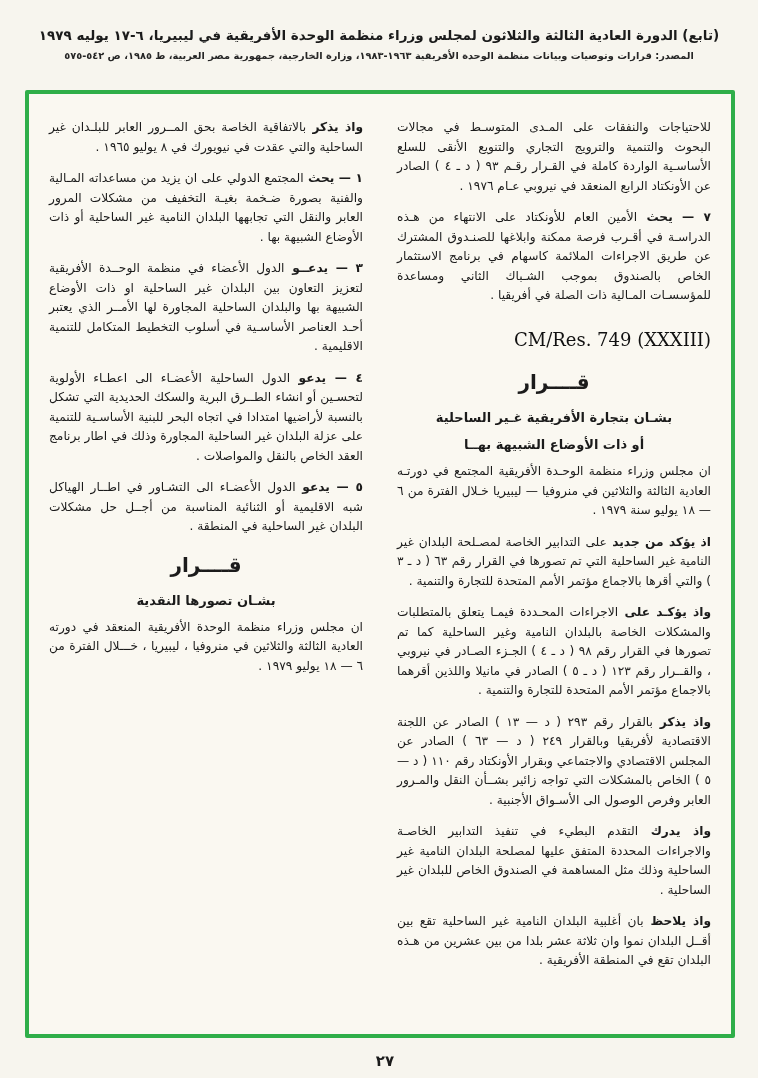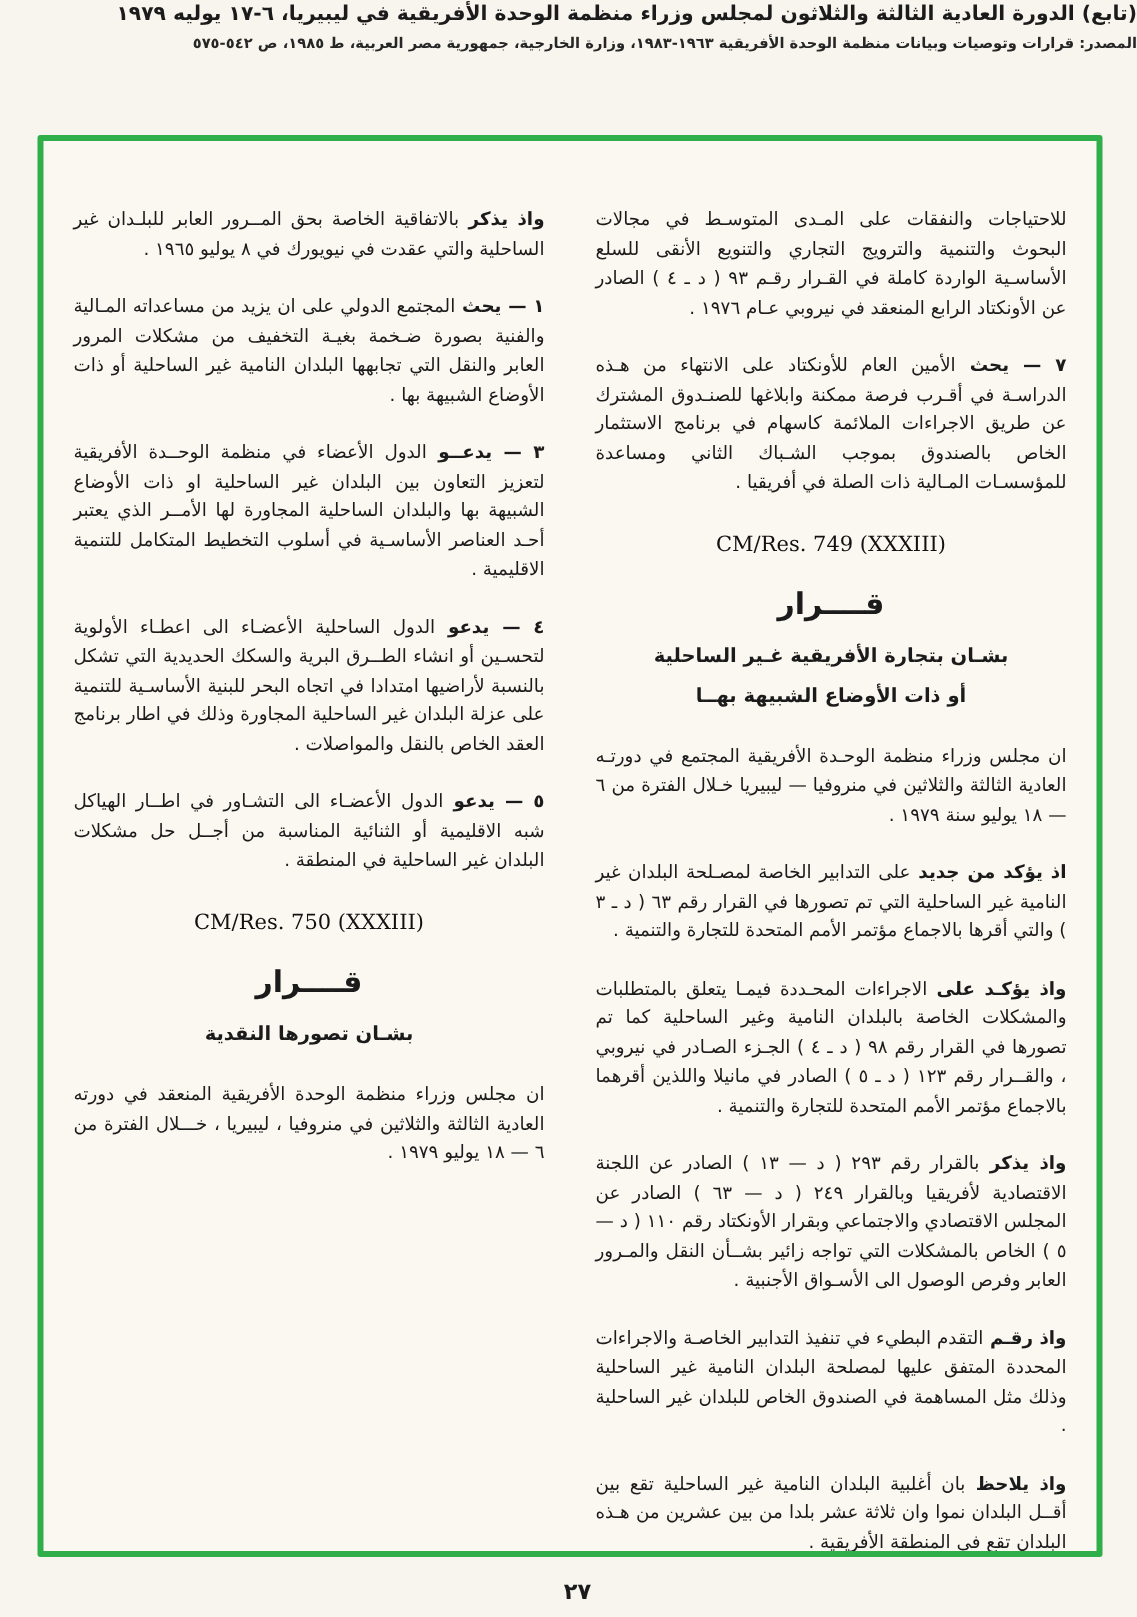--- a/index.html
+++ b/index.html
@@ -7,21 +7,22 @@
     width: 758px;
     height: 1078px;
     background: #f7f5ee;
     font-family: "DejaVu Sans", sans-serif;
     color: #1b1b1b;
     position: relative;
     direction: rtl;
     overflow: hidden;
   }
   .page-header {
-    padding-top: 1px;
+    text-align: center;
+    padding-top: 27px;
   }
   .header-line1 {
     font-weight: bold;
     font-size: 13.5px;
     letter-spacing: 0;
   }
   .header-line2 {
     font-weight: bold;
     font-size: 9.8px;
     margin-top: 7px;
@@ -45,26 +46,26 @@
     gap: 34px;
     height: 100%;
   }
   .col {
     flex: 1 1 0;
     font-size: 12.2px;
     line-height: 1.6;
     text-align: justify;
   }
   .para { margin: 0 0 12px 0; }
-  .para.body { text-align: justify; margin-top: 19px; }
+  .para.body { text-align: justify; }
   .para.resnum {
     direction: ltr;
-    text-align: center;
+    text-align: right;
     font-family: "DejaVu Serif", serif;
-    font-size: 14px;
+    font-size: 18px;
     margin: 20px 0 12px 0;
     color: #111;
   }
   .para.title {
     text-align: center;
     font-weight: bold;
     font-size: 20px;
     margin: 10px 0 10px 0;
   }
   .para.subtitle {
@@ -99,30 +100,29 @@
         <p class="para body">للاحتياجات والنفقات على المـدى المتوسـط في مجالات البحوث والتنمية والترويج التجاري والتنويع الأنقى للسلع الأساسـية الواردة كاملة في القـرار رقـم ٩٣ ( د ـ ٤ ) الصادر عن الأونكتاد الرابع المنعقد في نيروبي عـام ١٩٧٦ .</p>
         <p class="para body"><b class="lead">٧ — يحث </b>الأمين العام للأونكتاد على الانتهاء من هـذه الدراسـة في أقـرب فرصة ممكنة وابلاغها للصنـدوق المشترك عن طريق الاجراءات الملائمة كاسهام في برنامج الاستثمار الخاص بالصندوق بموجب الشـباك الثاني ومساعدة للمؤسسـات المـالية ذات الصلة في أفريقيا .</p>
         <p class="para resnum">CM/Res. 749 (XXXIII)</p>
         <p class="para title">قــــرار</p>
         <p class="para subtitle">بشـان بتجارة الأفريقية غـير الساحلية</p>
         <p class="para subtitle">أو ذات الأوضاع الشبيهة بهــا</p>
         <p class="para body">ان مجلس وزراء منظمة الوحـدة الأفريقية المجتمع في دورتـه العادية الثالثة والثلاثين في منروفيا — ليبيريا خـلال الفترة من ٦ — ١٨ يوليو سنة ١٩٧٩ .</p>
         <p class="para body"><b class="lead">اذ يؤكد من جديد </b>على التدابير الخاصة لمصـلحة البلدان غير النامية غير الساحلية التي تم تصورها في القرار رقم ٦٣ ( د ـ ٣ ) والتي أقرها بالاجماع مؤتمر الأمم المتحدة للتجارة والتنمية .</p>
         <p class="para body"><b class="lead">واذ يؤكـد على </b>الاجراءات المحـددة فيمـا يتعلق بالمتطلبات والمشكلات الخاصة بالبلدان النامية وغير الساحلية كما تم تصورها في القرار رقم ٩٨ ( د ـ ٤ ) الجـزء الصـادر في نيروبي ، والقــرار رقم ١٢٣ ( د ـ ٥ ) الصادر في مانيلا واللذين أقرهما بالاجماع مؤتمر الأمم المتحدة للتجارة والتنمية .</p>
         <p class="para body"><b class="lead">واذ يذكر </b>بالقرار رقم ٢٩٣ ( د — ١٣ ) الصادر عن اللجنة الاقتصادية لأفريقيا وبالقرار ٢٤٩ ( د — ٦٣ ) الصادر عن المجلس الاقتصادي والاجتماعي وبقرار الأونكتاد رقم ١١٠ ( د — ٥ ) الخاص بالمشكلات التي تواجه زائير بشــأن النقل والمـرور العابر وفرص الوصول الى الأسـواق الأجنبية .</p>
-        <p class="para body"><b class="lead">واذ رقـم </b>التقدم البطيء في تنفيذ التدابير الخاصـة والاجراءات المحددة المتفق عليها لمصلحة البلدان النامية غير الساحلية وذلك مثل المساهمة في الصندوق الخاص للبلدان غير الساحلية .</p>
+        <p class="para body"><b class="lead">واذ يدرك </b>التقدم البطيء في تنفيذ التدابير الخاصـة والاجراءات المحددة المتفق عليها لمصلحة البلدان النامية غير الساحلية وذلك مثل المساهمة في الصندوق الخاص للبلدان غير الساحلية .</p>
         <p class="para body"><b class="lead">واذ يلاحظ </b>بان أغلبية البلدان النامية غير الساحلية تقع بين أقــل البلدان نموا وان ثلاثة عشر بلدا من بين عشرين من هـذه البلدان تقع في المنطقة الأفريقية .</p>
       </div>
     <div class="col">
         <p class="para body"><b class="lead">واذ يذكر </b>بالاتفاقية الخاصة بحق المــرور العابر للبلـدان غير الساحلية والتي عقدت في نيويورك في ٨ يوليو ١٩٦٥ .</p>
         <p class="para body"><b class="lead">١ — يحث </b>المجتمع الدولي على ان يزيد من مساعداته المـالية والفنية بصورة ضـخمة بغيـة التخفيف من مشكلات المرور العابر والنقل التي تجابهها البلدان النامية غير الساحلية أو ذات الأوضاع الشبيهة بها .</p>
         <p class="para body"><b class="lead">٣ — يدعــو </b>الدول الأعضاء في منظمة الوحــدة الأفريقية لتعزيز التعاون بين البلدان غير الساحلية او ذات الأوضاع الشبيهة بها والبلدان الساحلية المجاورة لها الأمــر الذي يعتبر أحـد العناصر الأساسـية في أسلوب التخطيط المتكامل للتنمية الاقليمية .</p>
         <p class="para body"><b class="lead">٤ — يدعو </b>الدول الساحلية الأعضـاء الى اعطـاء الأولوية لتحسـين أو انشاء الطــرق البرية والسكك الحديدية التي تشكل بالنسبة لأراضيها امتدادا في اتجاه البحر للبنية الأساسـية للتنمية على عزلة البلدان غير الساحلية المجاورة وذلك في اطار برنامج العقد الخاص بالنقل والمواصلات .</p>
         <p class="para body"><b class="lead">٥ — يدعو </b>الدول الأعضـاء الى التشـاور في اطــار الهياكل شبه الاقليمية أو الثنائية المناسبة من أجــل حل مشكلات البلدان غير الساحلية في المنطقة .</p>
-        <p class="para resnum">CM/Res. 750 (XXXIII)</p>
         <p class="para title">قــــرار</p>
         <p class="para subtitle">بشـان تصورها النقدية</p>
         <p class="para body">ان مجلس وزراء منظمة الوحدة الأفريقية المنعقد في دورته العادية الثالثة والثلاثين في منروفيا ، ليبيريا ، خـــلال الفترة من ٦ — ١٨ يوليو ١٩٧٩ .</p>
       </div>
   </div>
 </div>
 
 <div class="page-number">٢٧</div>
 
 </body></html>

